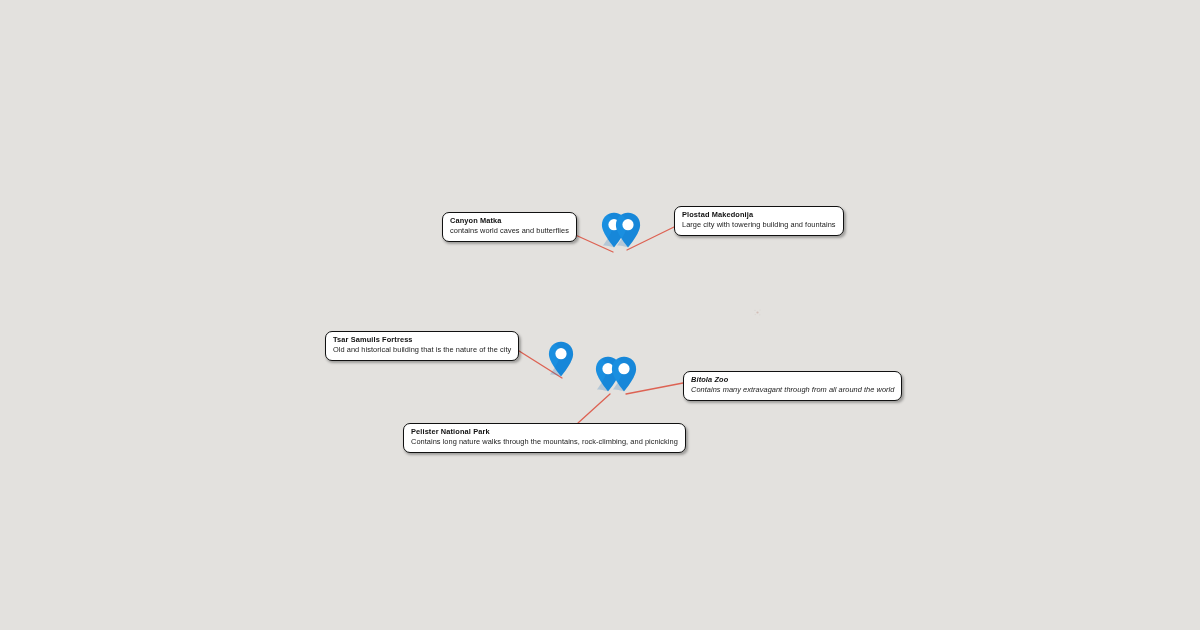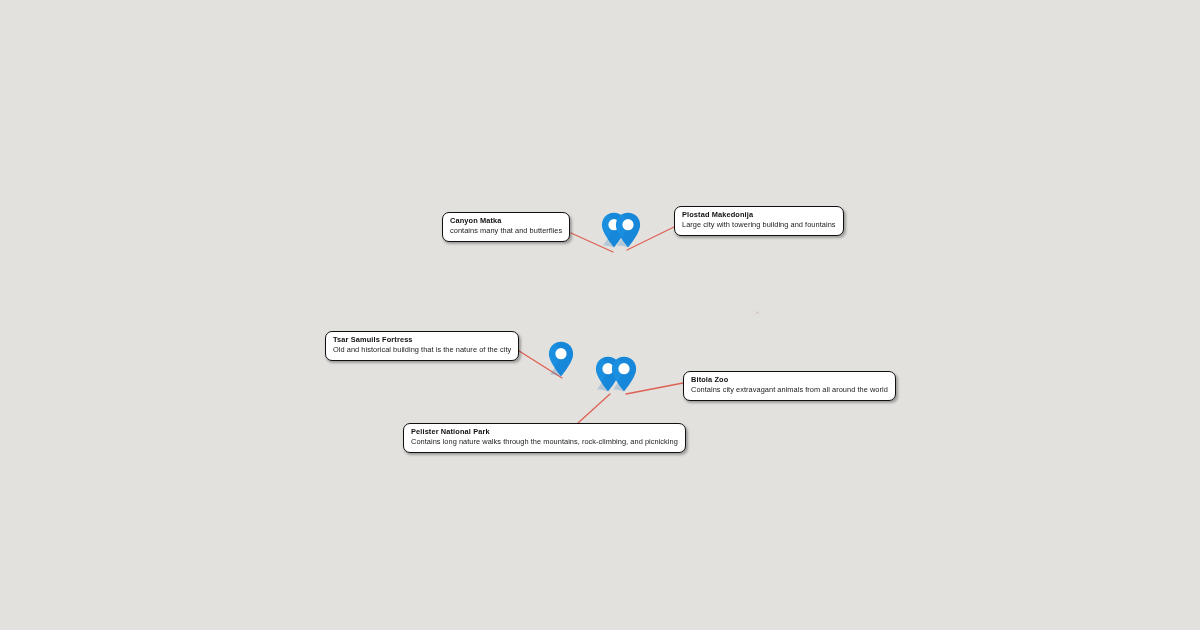--- a/index.html
+++ b/index.html
@@ -113,33 +113,33 @@
         </svg></div>
       <div class="map-pin" style="left: 624px; top: 392px;"><svg viewBox="0 0 26 36" xmlns="http://www.w3.org/2000/svg">
           <path d="M13 0.8 C6.2 0.8 0.9 6.1 0.9 12.9 C0.9 21.4 13 35.2 13 35.2 C13 35.2 25.1 21.4 25.1 12.9 C25.1 6.1 19.8 0.8 13 0.8 Z" fill="#1a8fe0"></path>
           <path d="M13 0.8 C10.6 0.8 8.4 1.5 6.6 2.7 C9.9 5.0 12.1 8.7 12.1 12.9 C12.1 19.6 4.6 29.9 1.9 33.4 C7.2 33.4 13 35.2 13 35.2 C13 35.2 25.1 21.4 25.1 12.9 C25.1 6.1 19.8 0.8 13 0.8 Z" fill="#0d6fbe" opacity="0.22"></path>
           <circle cx="13" cy="12.7" r="5.6" fill="#ffffff"></circle>
         </svg></div>
     </div>
   <div id="callout-container">
       <div class="info-callout" style="left: 442px; top: 212px;">
         <span class="callout-title">Canyon Matka</span>
-        <span class="callout-desc">contains many that and butterflies</span>
+        <span class="callout-desc">contains world caves and butterflies</span>
       </div>
       <div class="info-callout" style="left: 674px; top: 206px;">
         <span class="callout-title">Plostad Makedonija</span>
         <span class="callout-desc">Large city with towering building and fountains</span>
       </div>
       <div class="info-callout" style="left: 325px; top: 331px;">
         <span class="callout-title">Tsar Samuils Fortress</span>
         <span class="callout-desc">Old and historical building that is the nature of the city</span>
       </div>
-      <div class="info-callout" style="left: 683px; top: 371px;">
+      <div class="info-callout" style="left: 683px; top: 371px; font-style: italic;">
         <span class="callout-title">Bitola Zoo</span>
-        <span class="callout-desc">Contains city extravagant animals from all around the world</span>
+        <span class="callout-desc">Contains many extravagant through from all around the world</span>
       </div>
       <div class="info-callout" style="left: 403px; top: 423px;">
         <span class="callout-title">Pelister National Park</span>
         <span class="callout-desc">Contains long nature walks through the mountains, rock-climbing, and picnicking</span>
       </div>
     </div>
 
 </div>
 
 </body></html>

